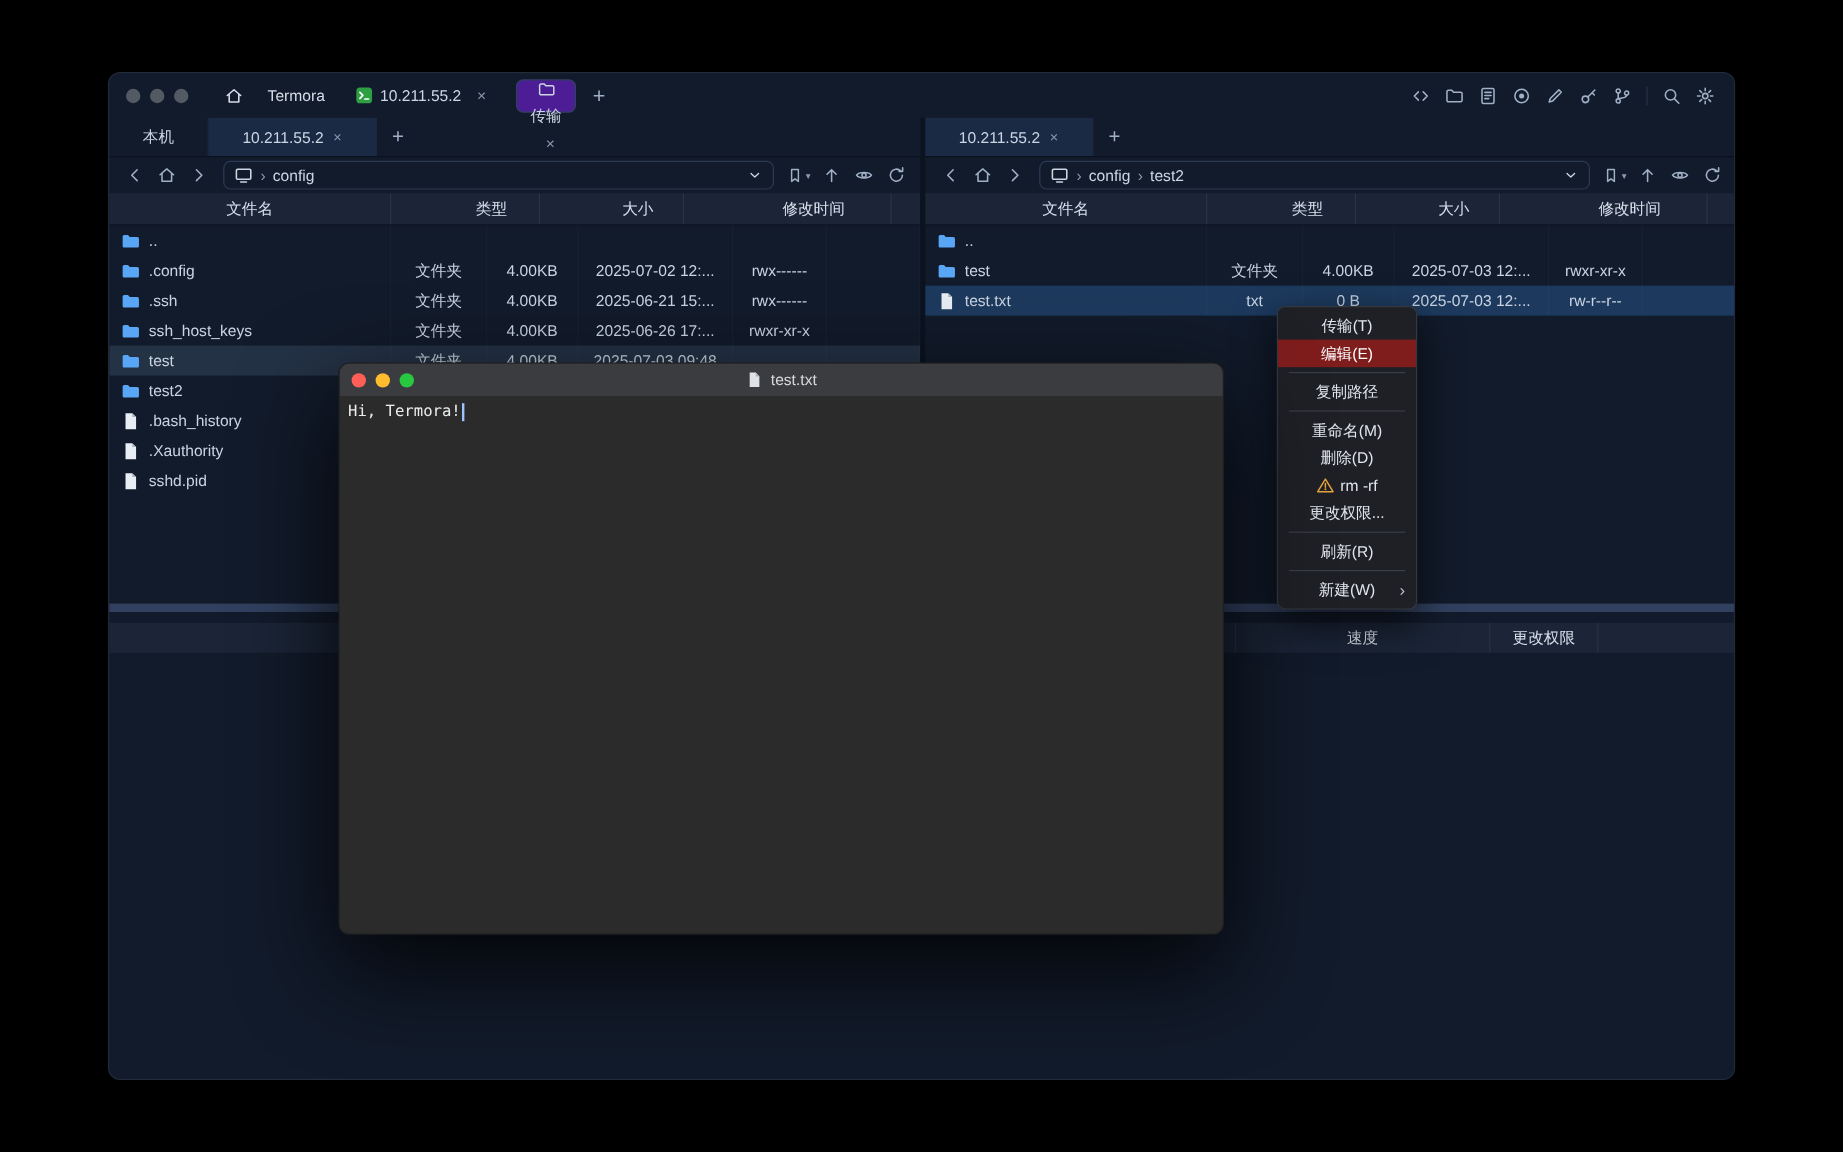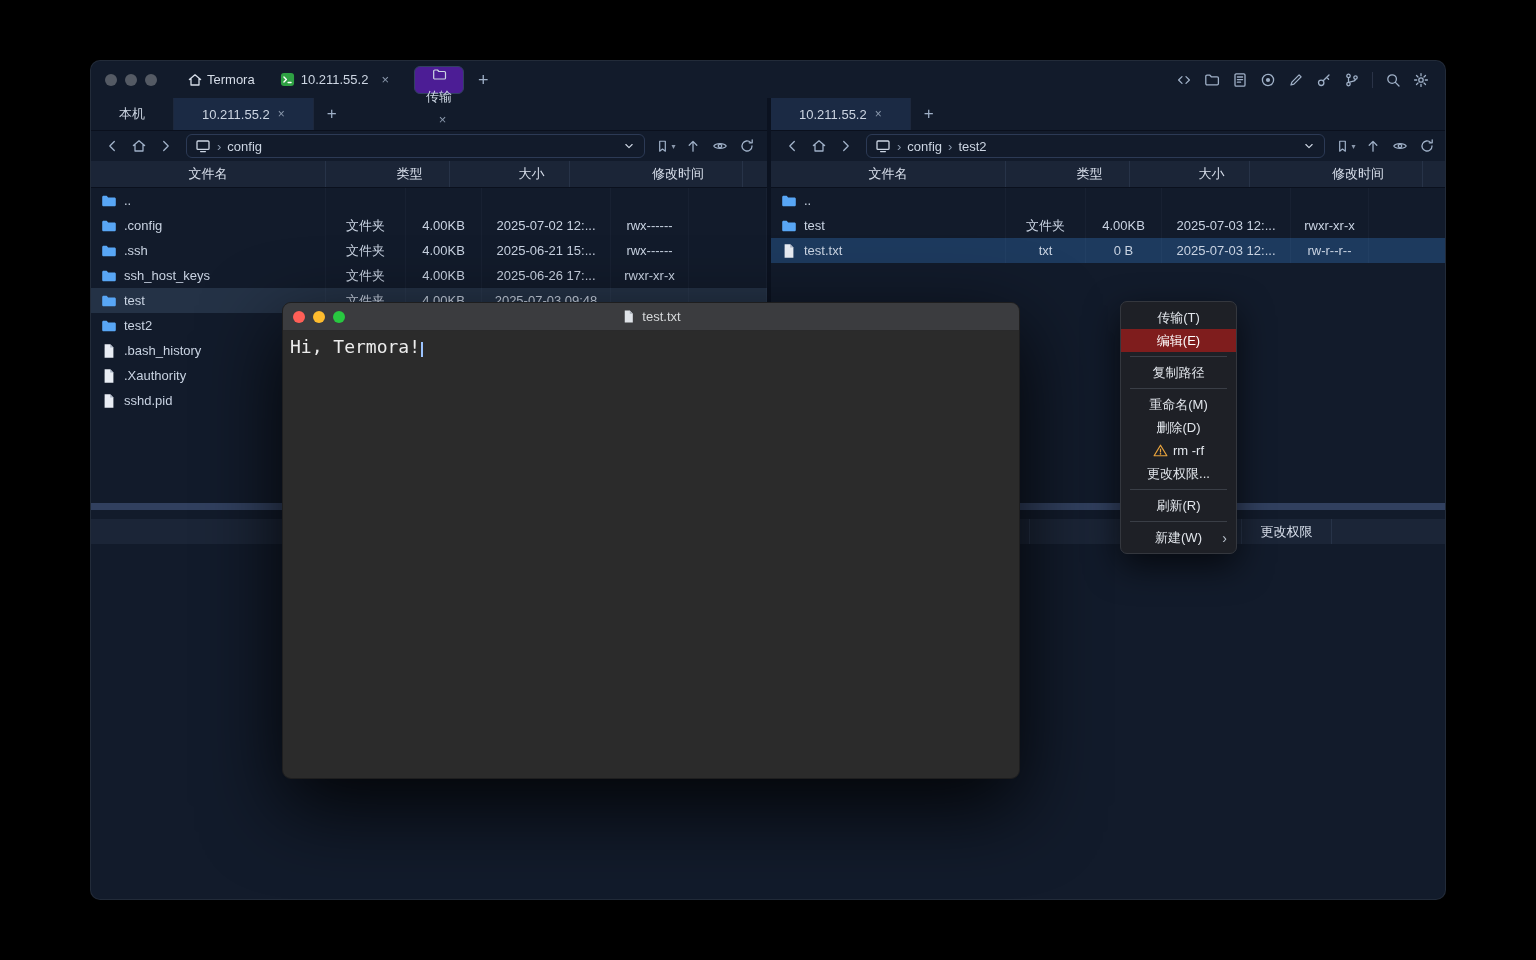--- a/index.html
+++ b/index.html
@@ -12,21 +12,21 @@
   .i16 { width:16px; height:16px; } .i15 { width:15px; height:15px; } .i14 { width:14px; height:14px; }
 
   
   .app { position:absolute; left:90px; top:60px; width:1356px; height:840px; background:#121b2b;
          border-radius:10px; overflow:hidden; border:1px solid rgba(255,255,255,.07);
          box-shadow:0 22px 60px rgba(0,0,0,.75); color:#c9d3e2; }
 
   .titlebar { display:flex; align-items:center; height:37px; padding:0 16px 0 14px; }
   .lights { display:flex; gap:8px; }
   .light { width:12px; height:12px; border-radius:50%; background:#545a64; }
-  .home-tab { display:flex; align-items:center; gap:4px; margin-left:30px; color:#d6dde8; }
+  .home-tab { display:flex; align-items:center; gap:20px; margin-left:30px; color:#d6dde8; }
   .mtab { display:flex; align-items:center; gap:6px; padding:0 11px; height:28px; border-radius:6px; margin-left:14px; color:#cdd6e3; }
   .mtab .x { margin-left:7px; color:#8b99ad; font-size:13px; }
   .mtab.active { background:#4c1d95; border:1px solid #31415f;flex-direction:column; }
   .plusbtn { margin-left:14px; color:#9fb0c7; font-size:18px; line-height:1; }
   .tb-icons { margin-left:auto; display:flex; gap:12px; align-items:center; color:#9fb0c7; }
   .tb-icons .btn { display:flex; }
   .vsep { width:1px; height:16px; background:#2a3347; }
 
   
   .panes { position:absolute; left:0; top:37px; width:1356px; height:405px; display:flex; }
@@ -57,37 +57,37 @@
   .frow.sel-r { background:#1d3a5e; }
 
   
   .splitter { position:absolute; left:0; top:442px; width:100%; height:7px; background:#31405f; }
   .txheader { position:absolute; left:0; top:458px; width:100%; height:25px; background:#1b2537;
               display:grid; grid-template-columns:325px 1fr 212px 90px 73px 41px; color:#d9e0ec; }
   .txheader .txc { display:flex; align-items:center; justify-content:center; white-space:nowrap; overflow:hidden; }
   .txheader .txc.bl { border-left:1px solid rgba(130,155,195,.12); }
 
   
-  .cmenu { position:absolute; left:1120px; top:255px; width:117px; background:#1e2026; border:1px solid #34373e;
-           border-radius:7px; padding:4px 0; box-shadow:0 12px 34px rgba(0,0,0,.65); color:#e2e6ec; z-index:40;margin-top:46px; }
+  .cmenu { position:absolute; left:1064px; top:255px; width:117px; background:#1e2026; border:1px solid #34373e;
+           border-radius:7px; padding:4px 0; box-shadow:0 12px 34px rgba(0,0,0,.65); color:#e2e6ec; z-index:40; }
   .mi { height:23px; display:flex; align-items:center; justify-content:center; gap:5px; position:relative; white-space:nowrap; }
   .mi.hl { background:#7f1d1d; color:#fff; }
   .msep { height:1px; background:#3a3e46; margin:4px 9px; }
   .mi .sub { position:absolute; right:9px; color:#b9c1cc; font-size:14px; line-height:1; }
   .warnc { color:#e8a33d; display:flex; }
 
   
   .editor { position:absolute; left:282px; top:302px; width:738px; height:477px; border-radius:9px; overflow:hidden;
             box-shadow:0 28px 80px rgba(0,0,0,.85); border:1px solid #1e1e1f; z-index:50; background:#2b2b2b; }
   .etitle { height:28px; background:#3b3c3f; display:flex; align-items:center; justify-content:center; position:relative;
             color:#d6d8da; gap:6px; border-bottom:1px solid #2a2a2b; }
   .elights { position:absolute; left:10px; top:0; height:100%; display:flex; align-items:center; gap:8px; }
   .el { width:12px; height:12px; border-radius:50%; }
   .el.r { background:#ff5f57; } .el.y { background:#febc2e; } .el.g { background:#28c840; }
-  .econtent { padding:5px 7px; font-family:"DejaVu Sans Mono","Liberation Mono",monospace; font-size:18px; color:#ececec; }
+  .econtent { padding:5px 7px; font-family:"DejaVu Sans Mono","Liberation Mono",monospace; font-size:13px; color:#ececec; }
   .caret { display:inline-block; width:2px; height:15px; background:#9cc4ff; vertical-align:text-bottom; margin-left:1px; }
 </style>
 </head>
 <body>
 
 <svg width="0" height="0" style="position:absolute" aria-hidden="true">
   <defs>
     <symbol id="ic-folder" viewBox="0 0 16 16">
         <path d="M1.2 4.1c0-.75.6-1.35 1.35-1.35h3.1l1.5 1.7h6.3c.75 0 1.35.6 1.35 1.35v6.1c0 .75-.6 1.35-1.35 1.35H2.55c-.75 0-1.35-.6-1.35-1.35V4.1z" fill="#58a6f5" stroke="none"></path>
       </symbol>

